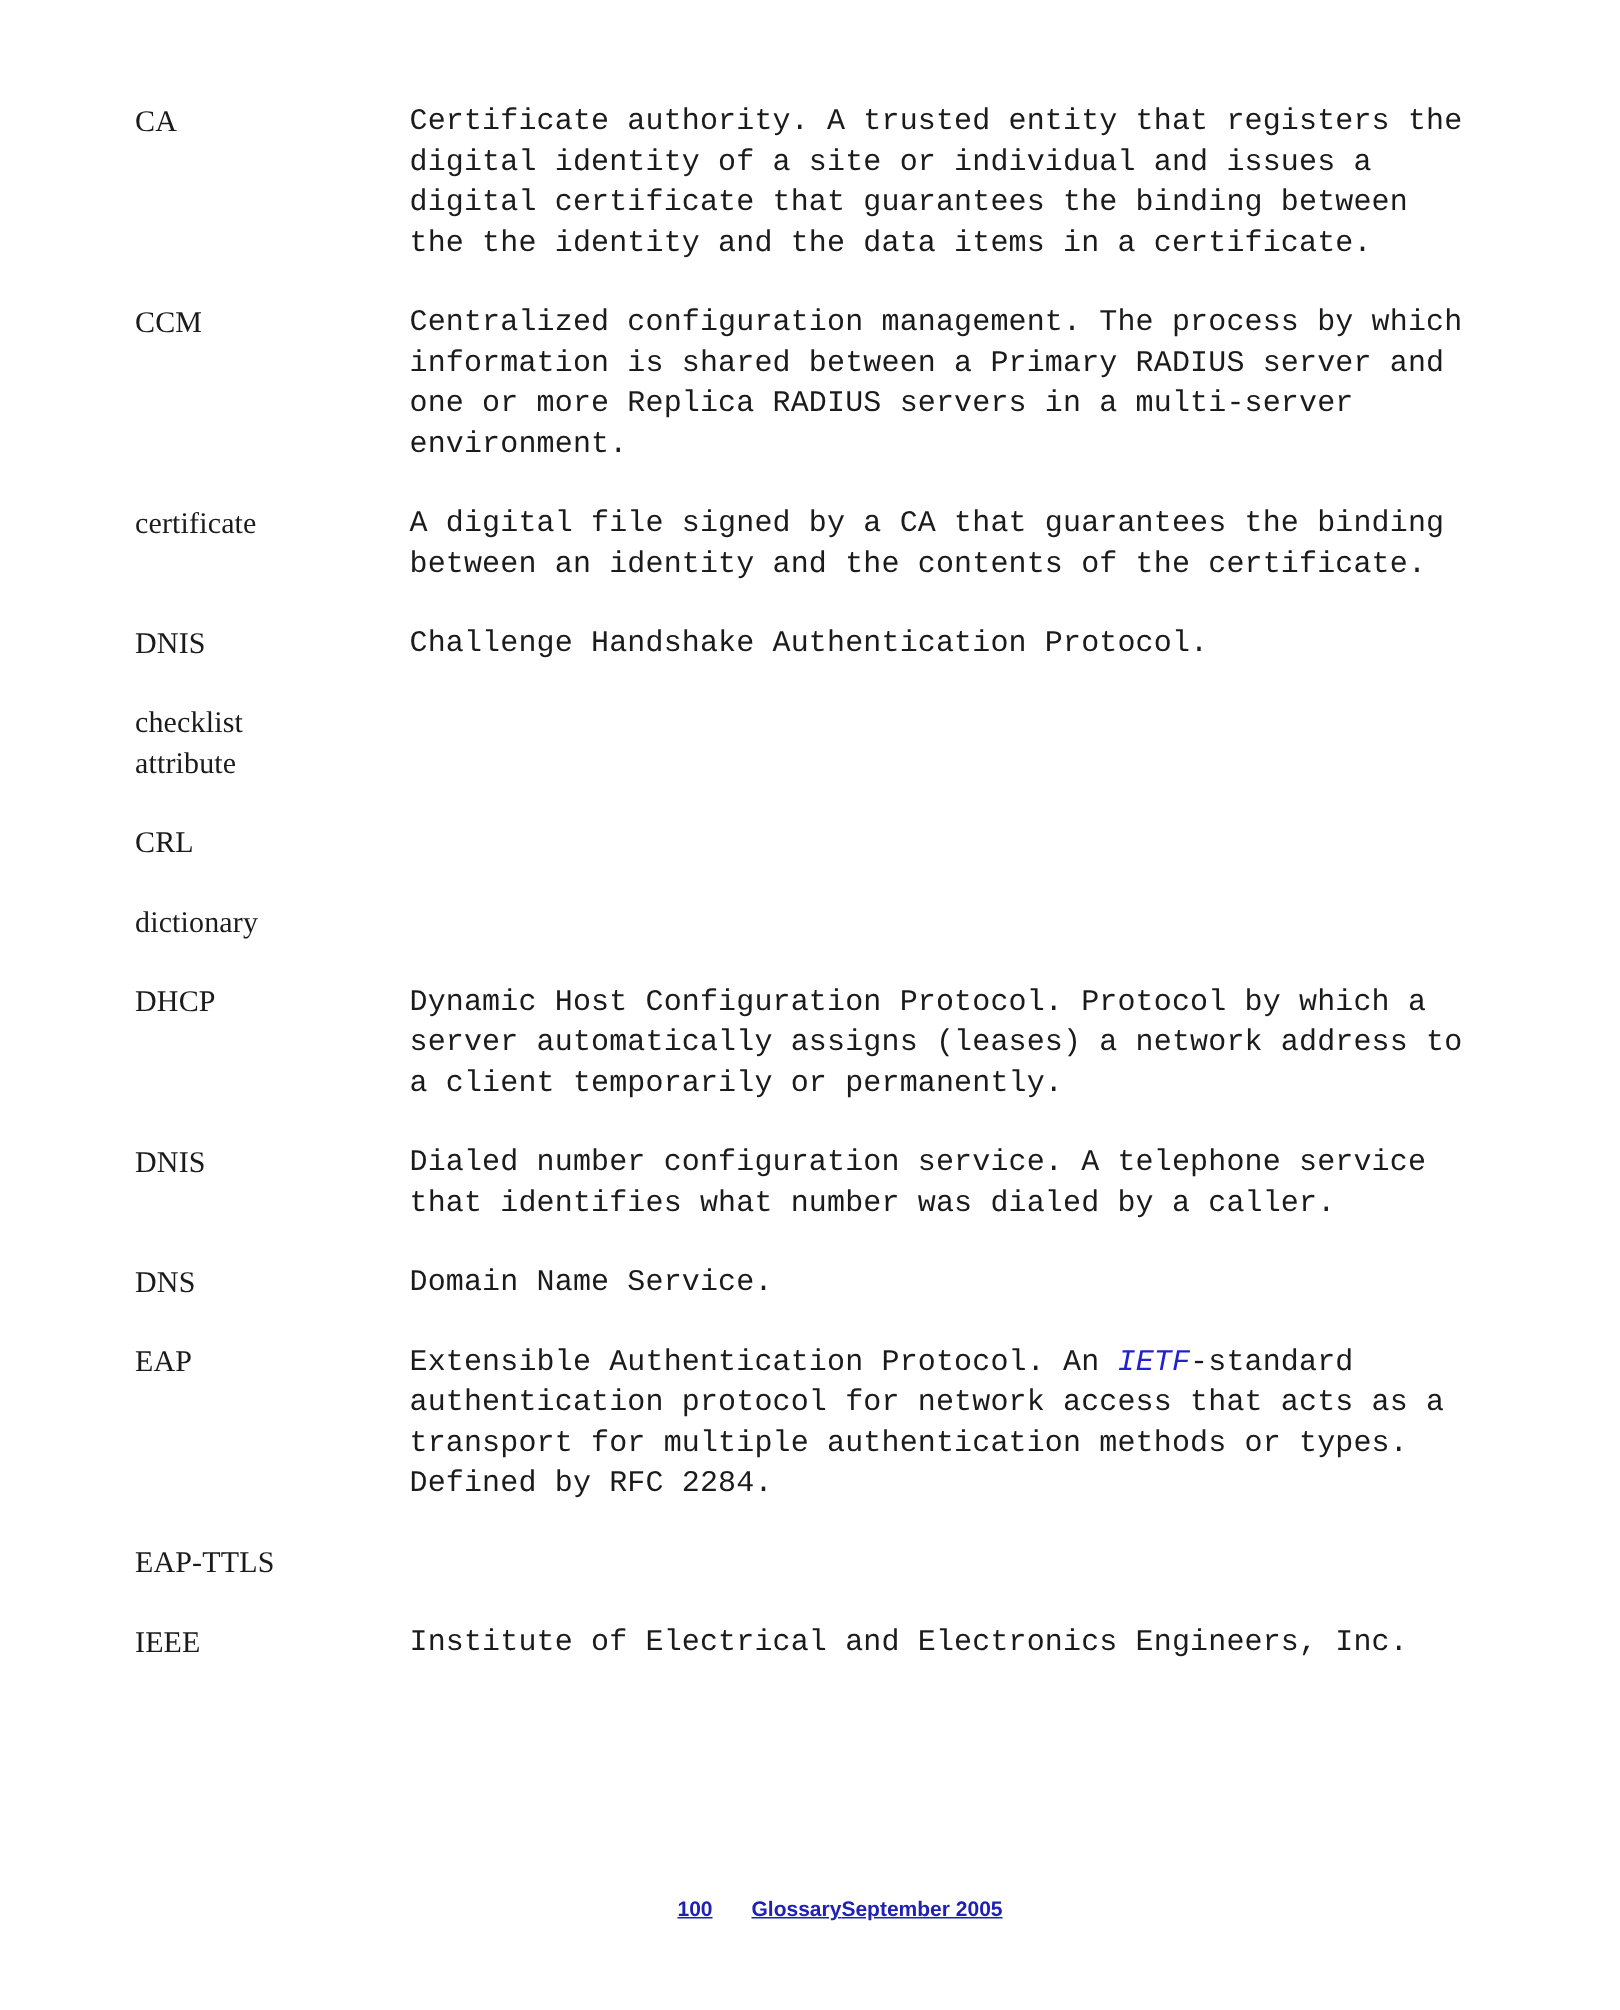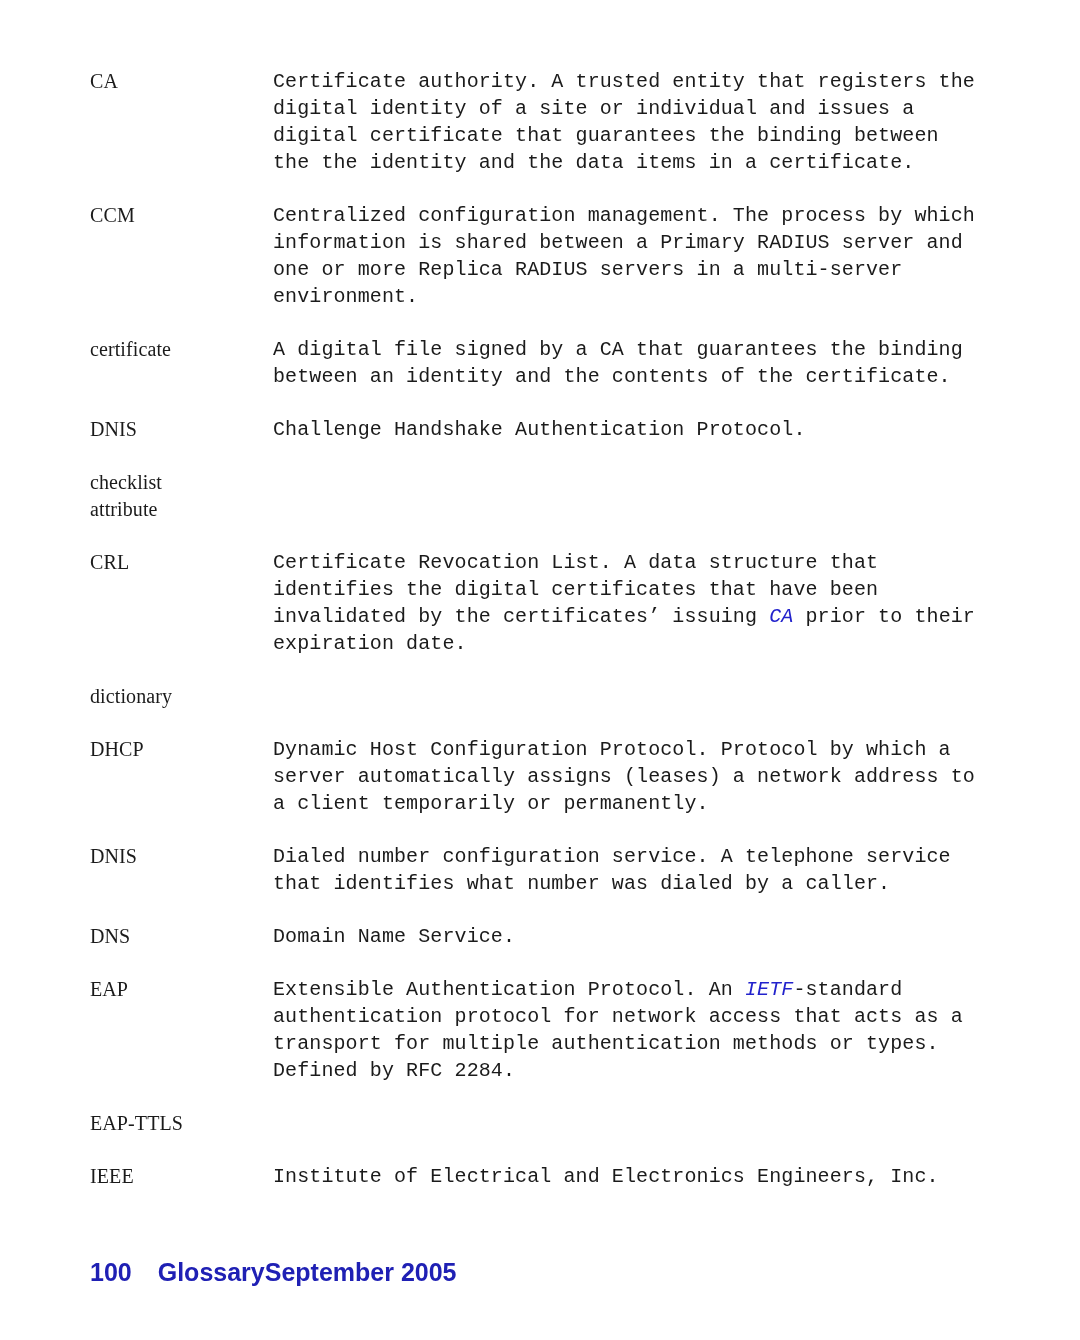--- a/index.html
+++ b/index.html
@@ -61,25 +61,26 @@
 
   
   .footer {
     position: absolute;
     left: 70px;
     right: 70px;
     top: 1258px;
     height: 28px;
     display: flex;
     align-items: center;
-    justify-content: flex-start;
+    justify-content: center;
     font-family: "Liberation Sans", "DejaVu Sans", sans-serif;
     font-weight: bold;
-    font-size: 25px;
+    font-size: 14px;
     color: #1f20b4;
+    text-decoration: underline;
   }
   .footer-left {
     display: flex;
     align-items: baseline;
   }
   .footer-page-number {
     margin-right: 26px;
   }
   .footer-right {
     text-align: right;
@@ -106,21 +107,20 @@
       <div class="entry">
         <div class="term">DNIS</div>
         <div class="definition"><span>Challenge Handshake Authentication Protocol.</span></div>
       </div>
       <div class="entry">
         <div class="term">checklist
 attribute</div>
       </div>
       <div class="entry">
         <div class="term">CRL</div>
-        <div class="definition"><span>Certificate Revocation List. A data structure that identifies the digital certificates that have been invalidated by the certificates’ issuing </span><span class="xref">CA</span><span> prior to their expiration date.</span></div>
       </div>
       <div class="entry">
         <div class="term">dictionary</div>
       </div>
       <div class="entry">
         <div class="term">DHCP</div>
         <div class="definition"><span>Dynamic Host Configuration Protocol. Protocol by which a server automatically assigns (leases) a network address to a client temporarily or permanently.</span></div>
       </div>
       <div class="entry">
         <div class="term">DNIS</div>

